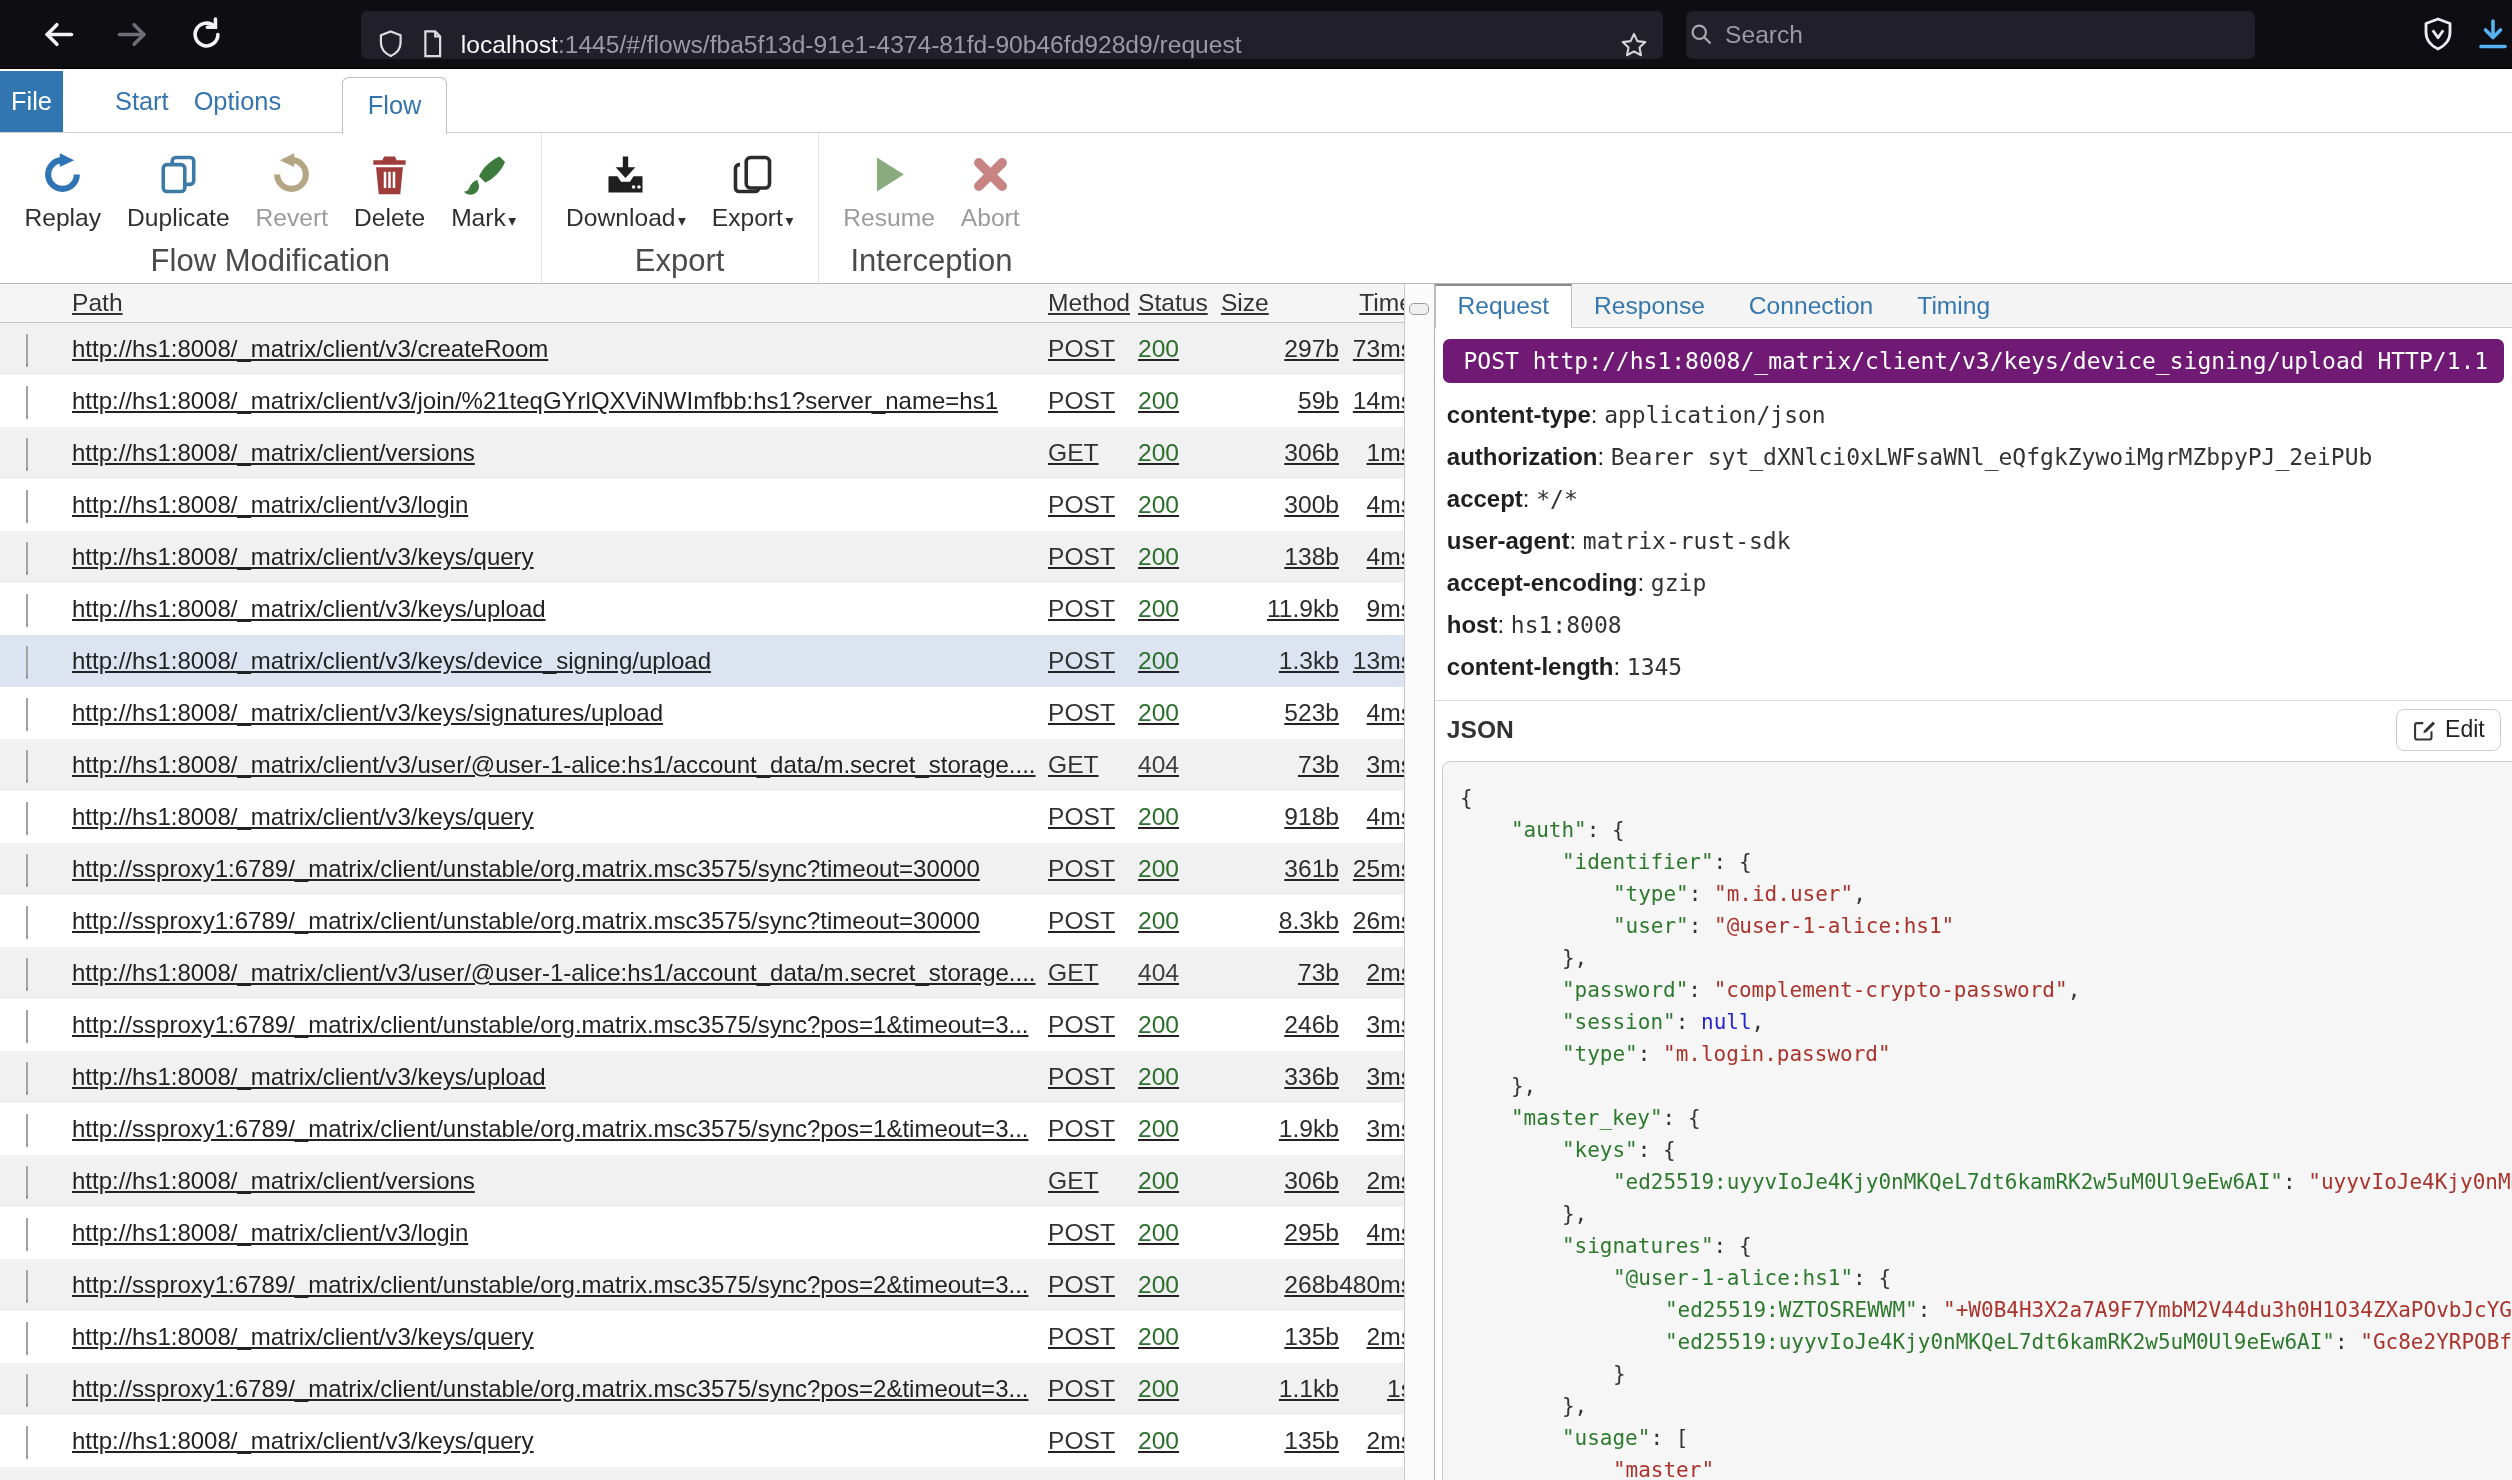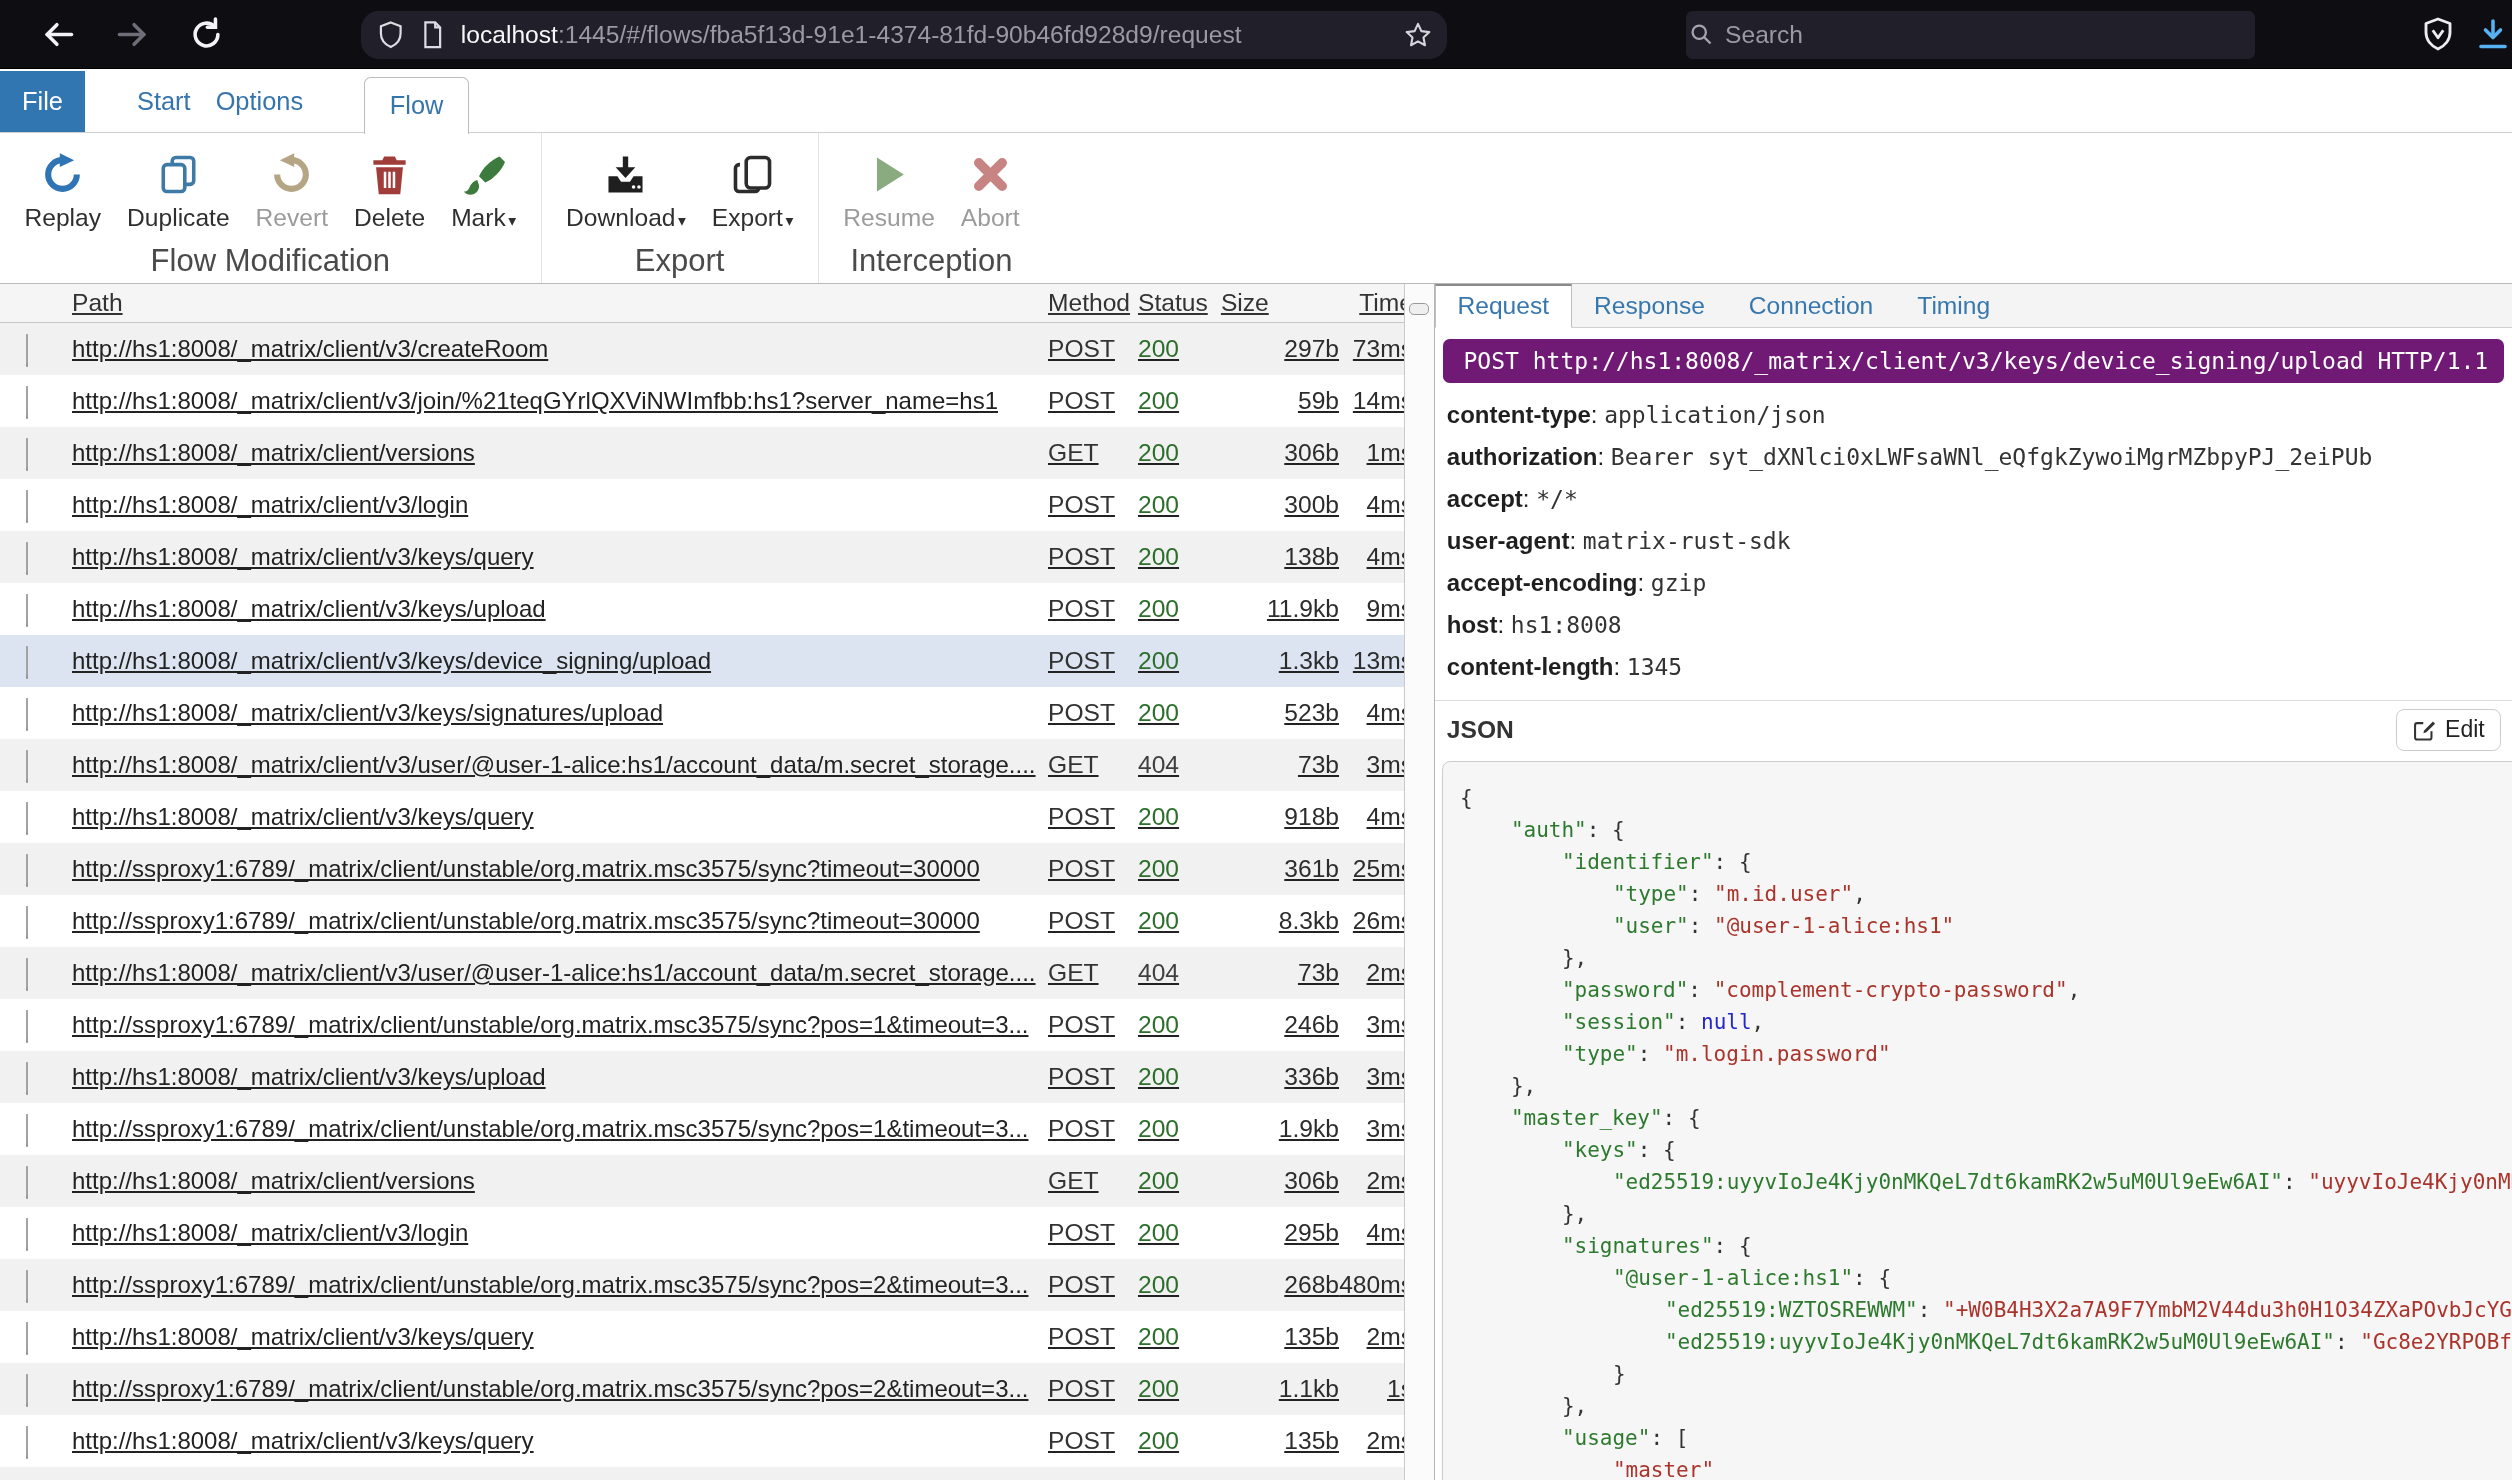--- a/index.html
+++ b/index.html
@@ -5,40 +5,40 @@
   * { box-sizing: border-box; margin: 0; padding: 0; }
   html,body { width:2512px; height:1481px; overflow:hidden; background:#fff;
     font-family:"Liberation Sans", sans-serif; }
   .mono { font-family:"DejaVu Sans Mono", monospace; }
 
   
   #browser-bar { position:absolute; left:0; top:0; width:2512px; height:69px;
     background:#0e0d12; border-bottom:1.6px solid #000; }
   .nav-ic { position:absolute; top:14.8px; width:39px; height:39px; color:#f3f3f5; }
   #nav-back { left:39px; } #nav-fwd { left:113px; color:#6f6e78; } #nav-reload { left:187px; }
-  #url-bar { position:absolute; left:361px; top:10.7px; width:1086px; height:48px;
-    background:#211f2a; border-radius:18px; display:flex; align-items:center; padding:0 14.8px; }
+  #url-bar { position:absolute; left:361px; top:10.7px; width:1302px; height:48px;
+    background:#211f2a; border-radius:6px; display:flex; align-items:flex-end; padding:0 14.8px; }
   #url-bar .ic { width:29.5px; height:29.5px; color:#dcdce2; flex:0 0 auto; margin-right:13px; }
   #url-text { font-size:24.6px; color:#9a99a4; white-space:nowrap; overflow:hidden; flex:1; }
   #url-text .host { color:#f7f7fa; }
   #star-icon { width:28px; height:28px; color:#d4d4da; flex:0 0 auto; margin-left:9.8px; }
   #search-bar { position:absolute; left:1686px; top:10.7px; width:569px; height:48px;
     background:#211f2a; border-radius:6.6px; display:flex; align-items:center; padding:0 3px; }
   #search-bar .ic { width:24.6px; height:24.6px; color:#a5a5ae; margin-right:11.5px; flex:0 0 auto; }
   #search-input { background:transparent; border:none; outline:none; color:#e8e8ee;
     font-size:24.6px; width:100%; font-family:"Liberation Sans",sans-serif; }
   #search-input::placeholder { color:#9a99a4; }
   #ext-shield { position:absolute; left:2420px; top:16.4px; width:36px; height:36px; color:#ececf2; }
   #dl-icon { position:absolute; left:2475px; top:14.8px; width:36px; height:39px; color:#56b2f2; }
 
   
   #menu-bar { position:absolute; left:0; top:71px; width:2512px; height:62px;
     background:#fff; border-bottom:1.6px solid #cfcfcf; display:flex; align-items:flex-end; }
   .menu-item { font-size:25.4px; color:#3674ad; height:61px; display:flex; align-items:center; }
-  #menu-file { width:85px; justify-content:center; background:#3276b1; color:#fff; }
+  #menu-file { width:63px; justify-content:center; background:#3276b1; color:#fff; }
   #menu-start { margin-left:52px; } #menu-options { margin-left:25px; }
   #tab-flow { margin-left:61px; padding:0 24.6px; height:57px; background:#fff;
     border:1.6px solid #bdbdbd; border-bottom:none; border-radius:6.6px 6.6px 0 0;
     margin-bottom:-1.6px; z-index:2; color:#3674ad; font-size:25.4px; display:flex; align-items:center;margin-top:22px; }
 
   
   #toolbar { position:absolute; left:0; top:133px; width:2512px; height:150px; background:#fff; display:flex; }
   .tgroup { display:flex; flex-direction:column; padding:8.2px 11.5px 0 11.5px; }
   .tgroup + .tgroup { border-left:1.6px solid #e3e3e3; }
   .tgroup-btns { display:flex; flex:1; }

